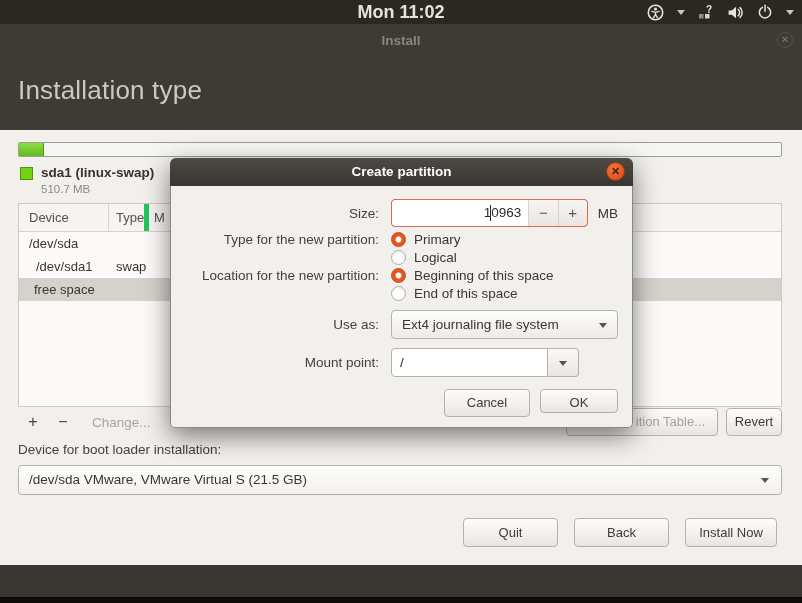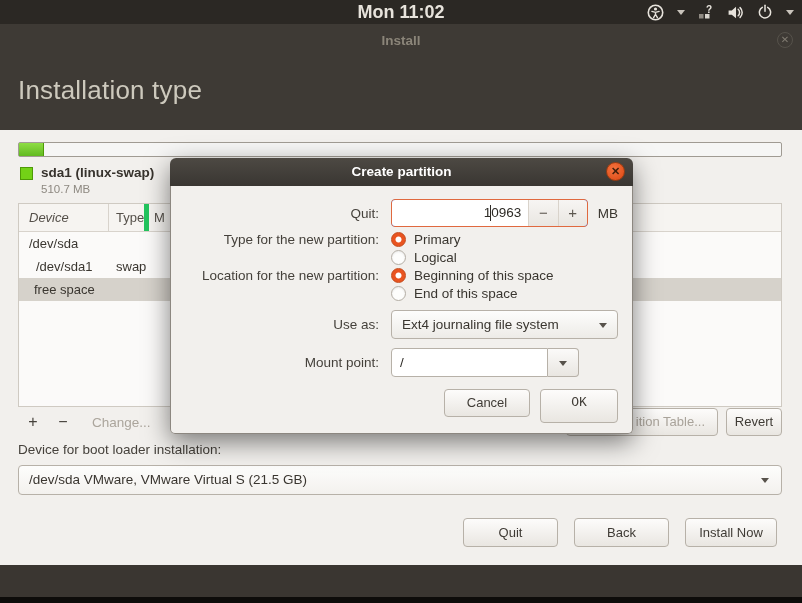--- a/index.html
+++ b/index.html
@@ -29,21 +29,21 @@
   .part-seg-green { position:absolute; left:0; top:0; bottom:0; width:25px; background:linear-gradient(#8edd44,#62ba20); border-right:1px solid #4e9a06; }
 
   .legend { position:absolute; left:20px; top:35px; }
   .legend-swatch { position:absolute; left:0; top:2px; width:13px; height:13px; background:#73d216; border:1px solid #4e9a06; }
   .legend-name { position:absolute; left:21px; top:0; font-size:13.5px; font-weight:bold; color:#37332d; white-space:nowrap; }
   .legend-size { position:absolute; left:21px; top:18px; font-size:11.5px; color:#8d8densf; color:#8d8880; white-space:nowrap; }
 
   .ptable { position:absolute; left:18px; top:73px; width:764px; height:204px; background:#fbfaf9; border:1px solid #cfcac2; }
   .thead { display:flex; height:28px; background:#f6f4f1; border-bottom:1px solid #d8d3cc; color:#55504a; font-size:13px; }
   .th { line-height:27px; }
-  .th-device { width:90px; padding-left:10px; border-right:1px solid #d8d3cc;font-style:italic; }
+  .th-device { width:90px; padding-left:10px; border-right:1px solid #d8d3cc; }
   .th-type { width:40px; padding-left:7px; border-right:5px solid #22c55e; }
   .th-rest { flex:1; padding-left:5px; }
   .trow { display:flex; height:23px; font-size:13px; color:#3a3630; align-items:center; }
   .trow .cell-device { width:90px; }
   .trow .cell-type { width:60px; }
   .row-sel { background:#d6d2cb; }
 
   .toolrow { position:absolute; left:18px; top:278px; width:764px; height:28px; display:flex; align-items:center; }
   .flatbtn { width:30px; text-align:center; font-size:16px; color:#45413b; }
   .flatbtn-dis { color:#aba59c; font-size:13.5px; width:auto; margin-left:14px; }
@@ -87,21 +87,21 @@
   .select { position:relative; width:232px; height:29px; border:1px solid #b7b1a8; border-radius:4px; background:linear-gradient(#fdfdfc,#edebe7); font-size:13.5px; color:#3a3630; line-height:27px; padding-left:10px; }
   .select .caret { position:absolute; right:10px; top:12px; border-top-color:#57524b; }
 
   .combo { display:flex; width:188px; height:29px; }
   .combo-entry { flex:1; background:#fff; border:1px solid #b7b1a8; border-radius:4px 0 0 4px; font-size:13.5px; color:#2e2b26; line-height:27px; padding-left:8px; }
   .combo-arrow { position:relative; width:31px; border:1px solid #b7b1a8; border-left:none; border-radius:0 4px 4px 0; background:linear-gradient(#fbfaf9,#e9e6e1); }
   .combo-arrow .caret { position:absolute; left:50%; top:12px; transform:translateX(-50%); border-top-color:#57524b; }
 
   .dlg-btns { display:flex; justify-content:flex-end; gap:10px; margin-top:12px; }
   .cancel-btn { width:86px; height:28px; line-height:26px; }
-  .ok-btn { width:78px; height:34px; line-height:26px;font-family:Liberation Mono, monospace; }
+  .ok-btn { width:78px; height:24px; line-height:26px; }
 </style>
 </head>
 <body>
 
 <div class="screen">
 
   <div class="topbar">
     <div class="clock">Mon 11:02</div>
     <div class="sysicons">
       <span>
@@ -202,21 +202,21 @@
   <div class="desktop-edge"></div>
 
   <div class="dialog">
     <div class="dlg-title">
       <span>Create partition</span>
       <div class="dlg-close">✕</div>
     </div>
     <div class="dlg-body">
 
       <div class="frow">
-        <div class="flabel">Quit:</div>
+        <div class="flabel">Size:</div>
         <div class="spin">
           <div class="spin-text">
             <span>10963</span>
             <div class="spin-caret"></div>
           </div>
           <div class="spin-btn">−</div>
           <div class="spin-btn">+</div>
         </div>
         <div class="size-unit">MB</div>
       </div>

